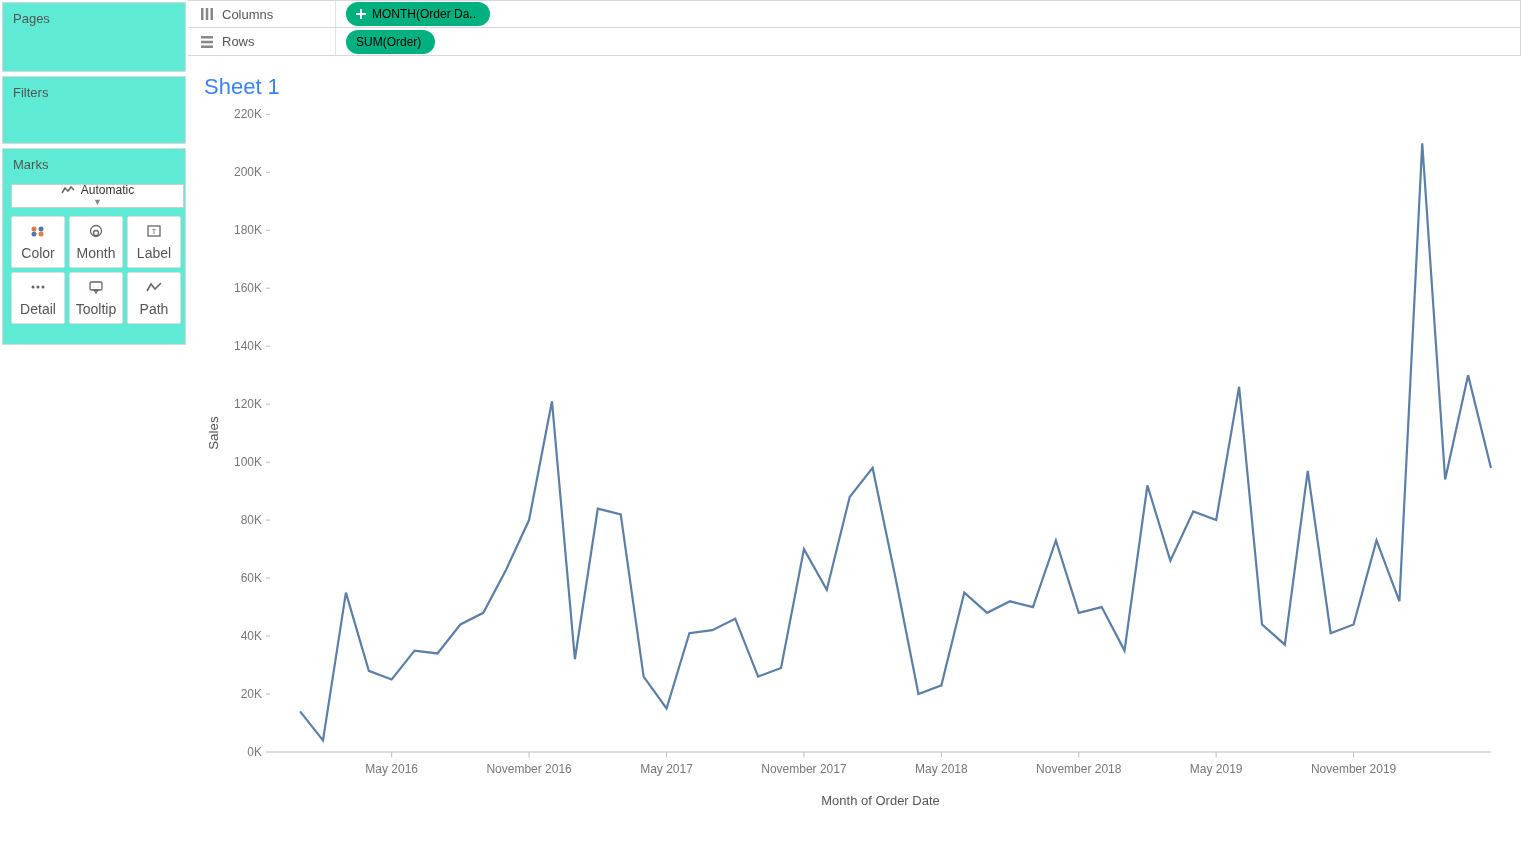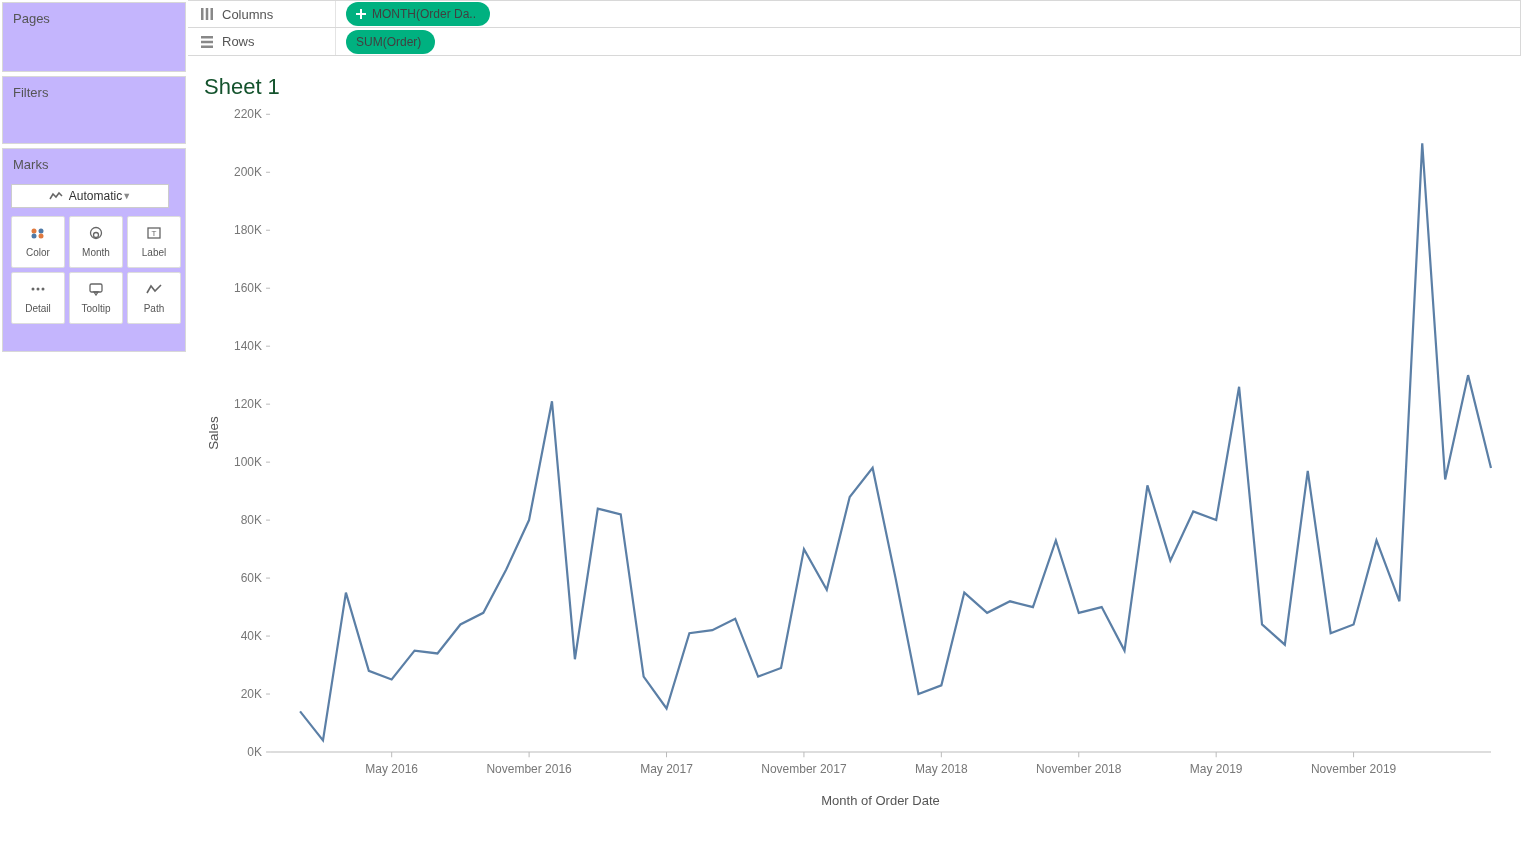--- a/index.html
+++ b/index.html
@@ -19,40 +19,41 @@
     height: 100%;
   }
   .left-col {
     display: flex;
     flex-direction: column;
     gap: 4px;
     padding: 2px;
   }
   .panel {
     border: 1px solid #d8d8d8;
-    background: #c4b5fd;
+    background: #5eead4;
   }
   .panel-title {
     font-size: 13px;
     color: #555;
     padding: 8px 10px 6px 10px;
   }
   .pages-panel { height: 70px; }
   .filters-panel { height: 68px; }
-  .marks-panel { padding-bottom: 27px; }
+  .marks-panel { padding-bottom: 20px; }
   .mark-type-select {
-    margin: 6px 16px 8px 8px;
+    margin: 6px 1px 8px 8px;
     border: 1px solid #ccc;
     background: #fff;
     height: 24px;
     display: flex;
     align-items: center;
-    justify-content: center;
+    justify-content: flex-end;
     padding: 0 6px;
     cursor: pointer;
+    flex-direction: column;
   }
   .mark-type-select .label-row {
     display: flex; align-items: center; gap: 6px;
   }
   .mark-grid {
     display: grid;
     grid-template-columns: repeat(3, 54px);
     gap: 4px;
     padding: 0 8px;
     justify-content: start;
@@ -62,21 +63,21 @@
     background: #fff;
     height: 52px;
     display: flex;
     flex-direction: column;
     align-items: center;
     justify-content: center;
     gap: 4px;
     cursor: pointer;
     border-radius: 2px;
   }
-  .mark-card .mark-label { font-size: 10px; color: #555; }
+  .mark-card .mark-label { font-size: 14px; color: #555; }
   .right-top {
     display: flex;
     flex-direction: column;
   }
   .shelf-row {
     display: flex;
     align-items: center;
     height: 28px;
     border: 1px solid #d8d8d8;
     border-left: none;
@@ -89,42 +90,42 @@
     align-items: center;
     gap: 8px;
     padding-left: 12px;
     color: #555;
     font-size: 13px;
     border-right: 1px solid #e4e4e4;
     height: 100%;
   }
   .pill {
     background: #00b180;
-    color: #404040;
+    color: #000000;
     border-radius: 14px;
     height: 24px;
     padding: 0 14px 0 10px;
     display: inline-flex;
     align-items: center;
     gap: 6px;
     font-size: 12px;
     margin-left: 10px;
     cursor: pointer;
   }
   .pill svg path, .pill svg rect { fill: #fff; }
   .viz-area {
     grid-column: 2;
     grid-row: 2;
     padding: 18px 20px 10px 12px;
     position: relative;
   }
   .sheet-title {
     font-size: 22px;
     font-weight: 400;
-    color: #14532d;
+    color: #3b82f6;
     margin-bottom: 4px;
     margin-left: 4px;
   }
   .chart-wrap {
     position: relative;
     width: 100%;
     height: 720px;
   }
   .chart-wrap svg { width: 100%; height: 100%; display: block; }
   .axis-title { font-size: 13px; fill: #555; }

